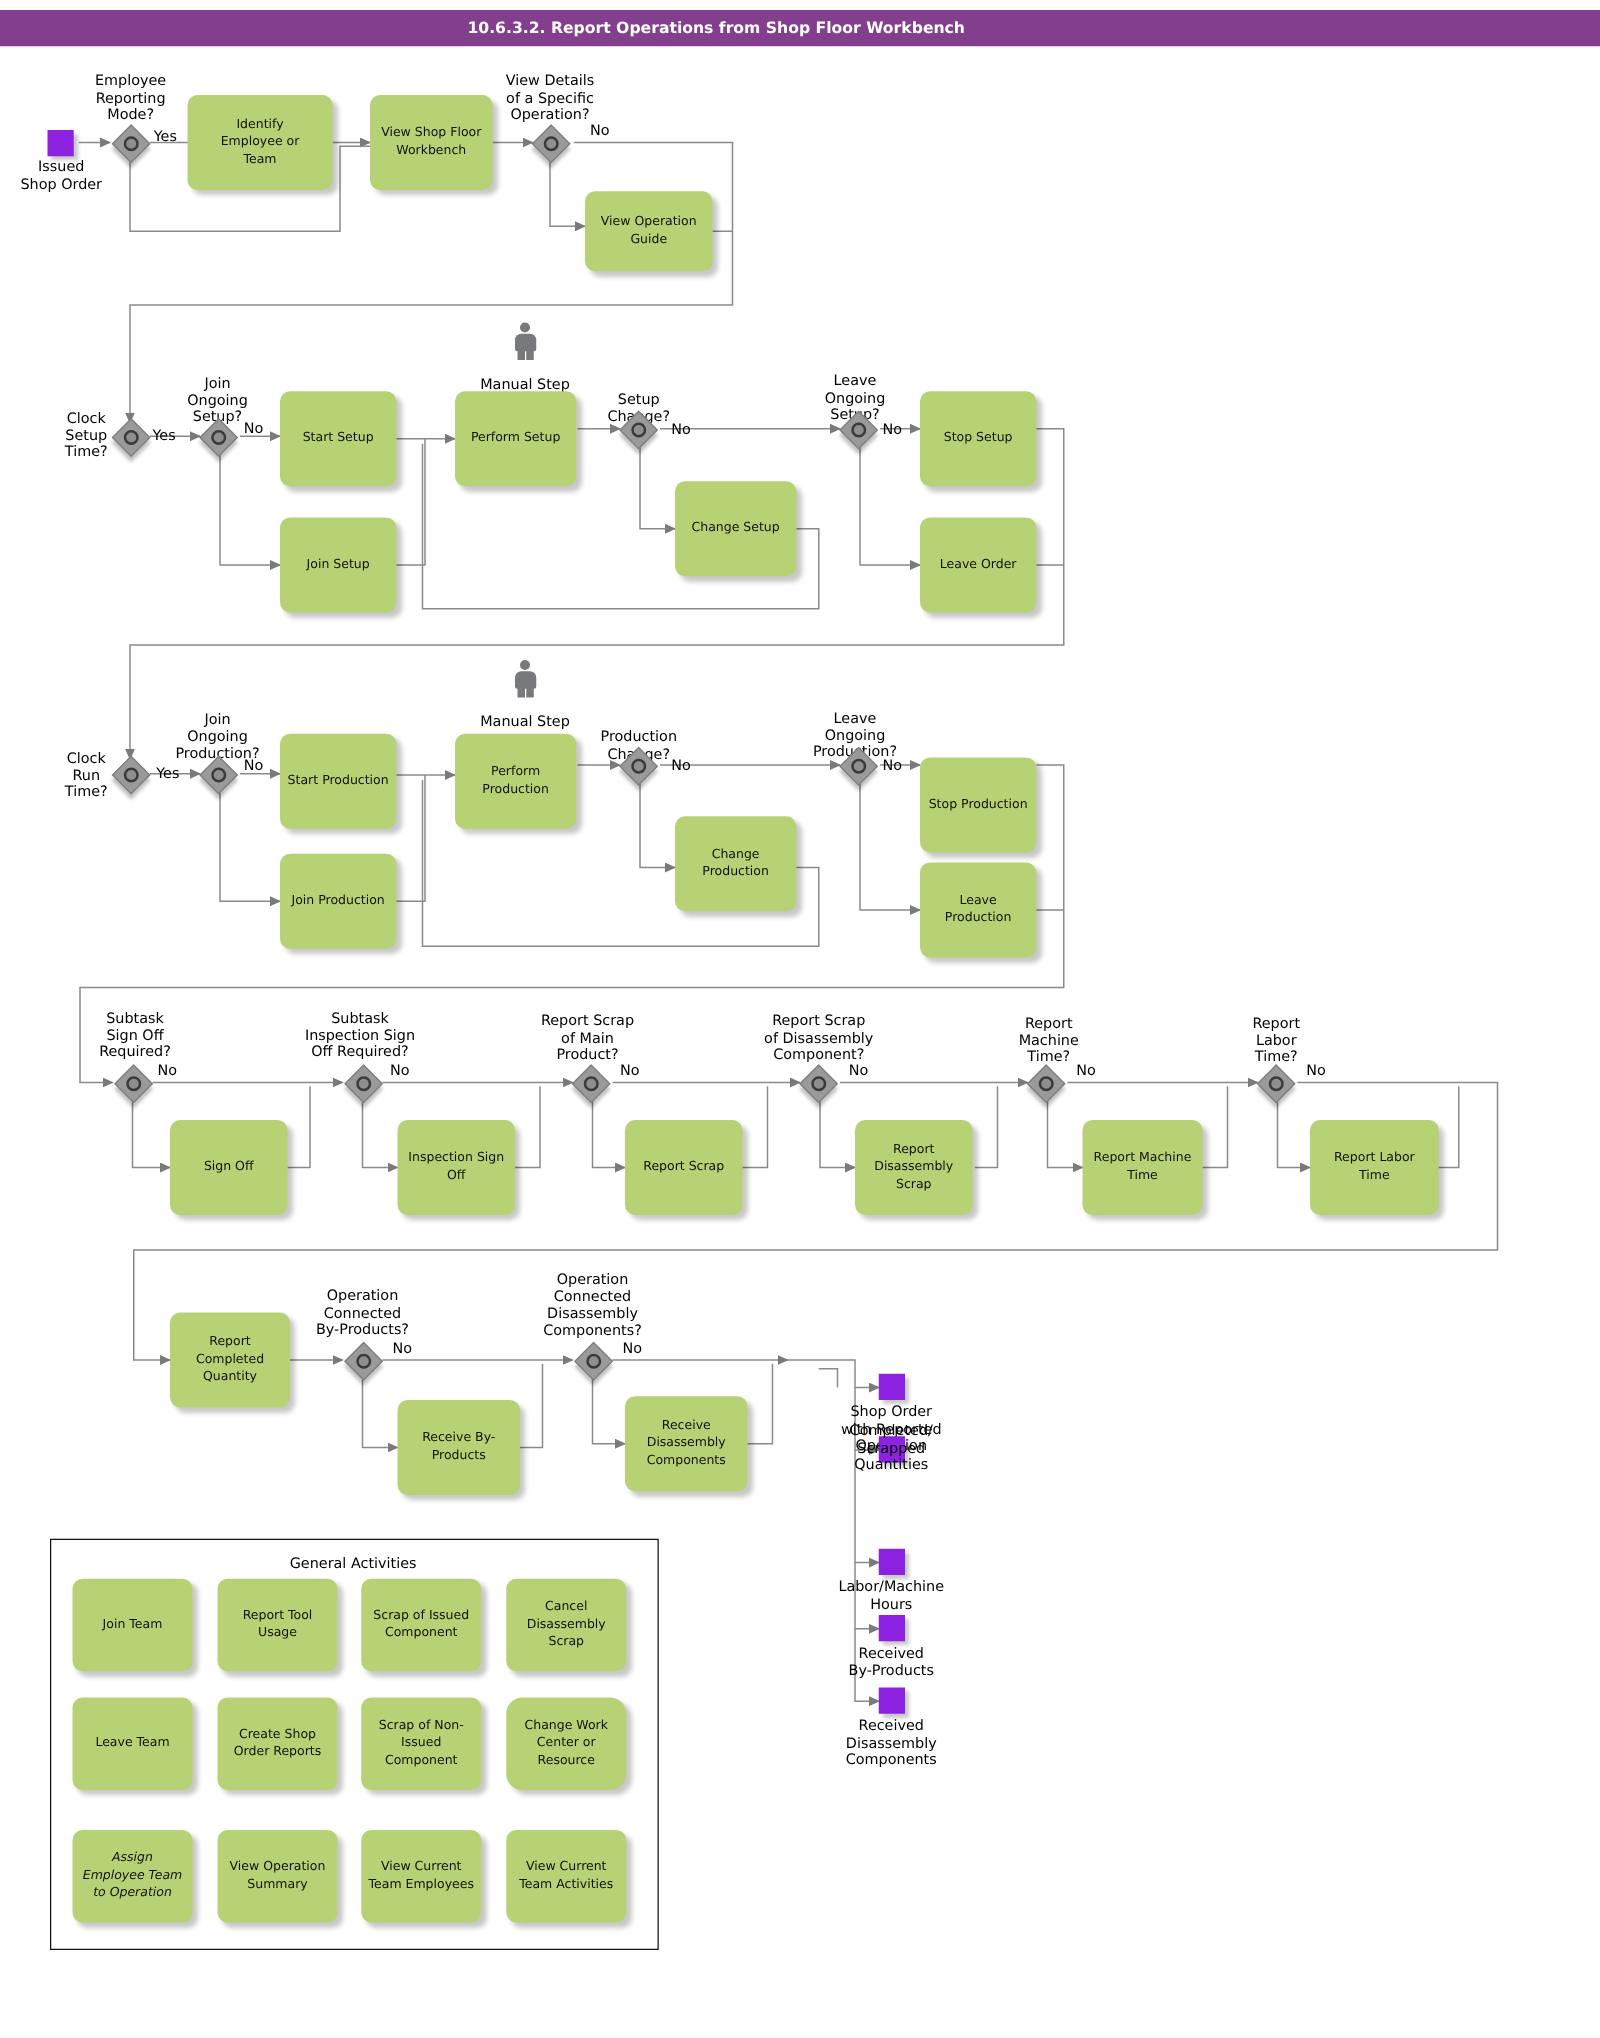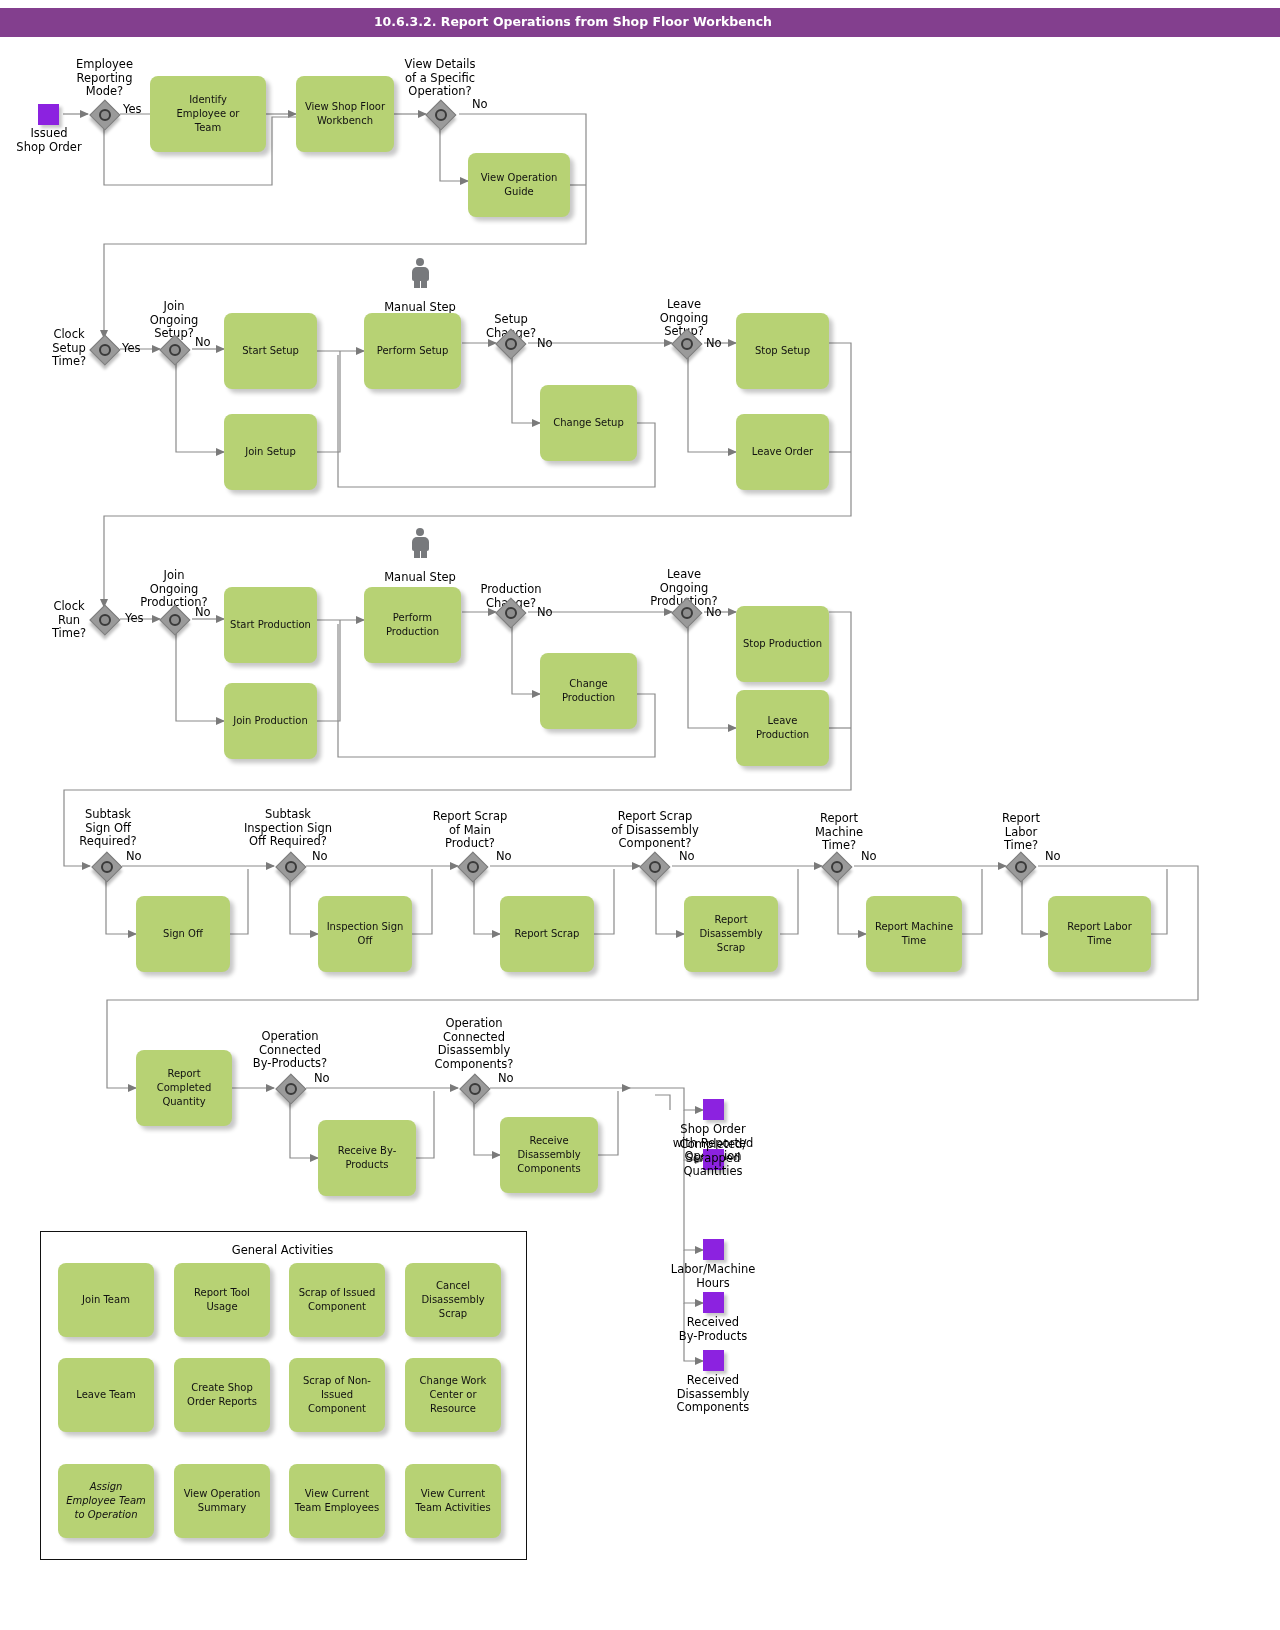--- a/index.html
+++ b/index.html
@@ -425,21 +425,21 @@
   <div class="task" style="left: 405px; top: 1263px; width: 96px; height: 74px; white-space: pre-line;">Cancel
 Disassembly
 Scrap</div>
 
   <div class="task" style="left: 58px; top: 1358px; width: 96px; height: 74px; white-space: pre-line;">Leave Team</div>
   <div class="task" style="left: 174px; top: 1358px; width: 96px; height: 74px; white-space: pre-line;">Create Shop
 Order Reports</div>
   <div class="task" style="left: 289px; top: 1358px; width: 96px; height: 74px; white-space: pre-line;">Scrap of Non-
 Issued
 Component</div>
-  <div class="task" style="left: 405px; top: 1358px; width: 96px; height: 74px; white-space: pre-line;">Change Work
+  <div class="task" style="left: 405px; top: 1358px; width: 96px; height: 74px; white-space: pre-line; border-radius: 13px;">Change Work
 Center or
 Resource</div>
 
   <div class="task" style="left: 58px; top: 1464px; width: 96px; height: 74px; white-space: pre-line; font-style: italic;">Assign
 Employee Team
 to Operation</div>
   <div class="task" style="left: 174px; top: 1464px; width: 96px; height: 74px; white-space: pre-line;">View Operation
 Summary</div>
   <div class="task" style="left: 289px; top: 1464px; width: 96px; height: 74px; white-space: pre-line;">View Current
 Team Employees</div>

